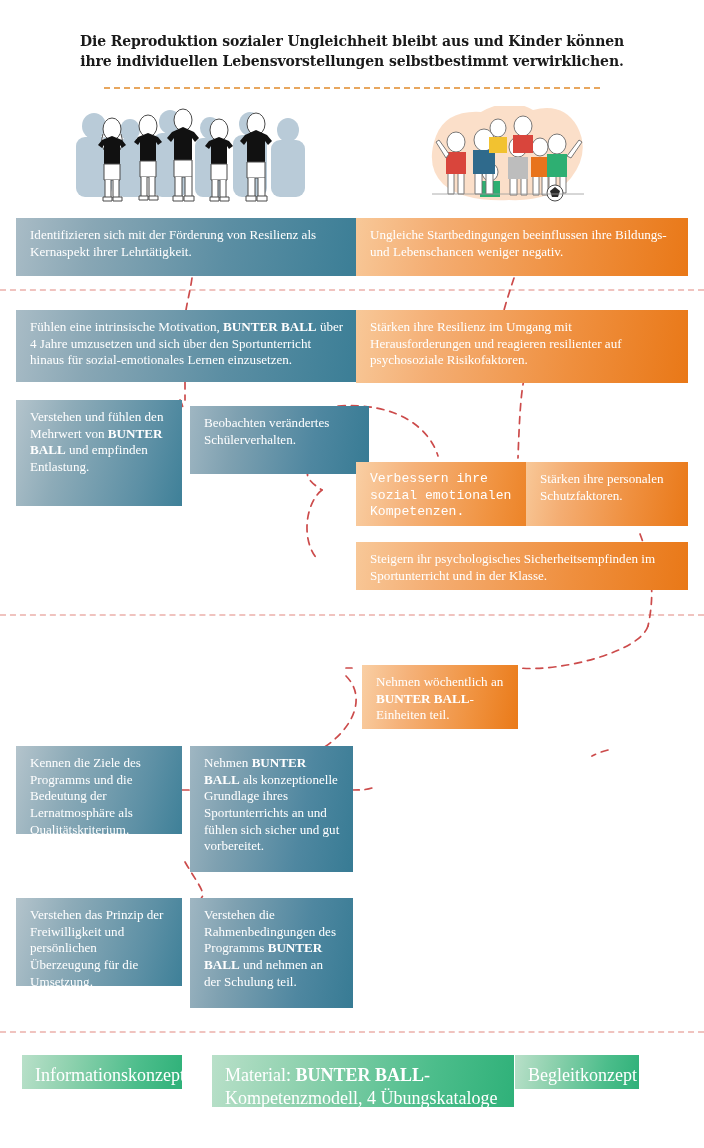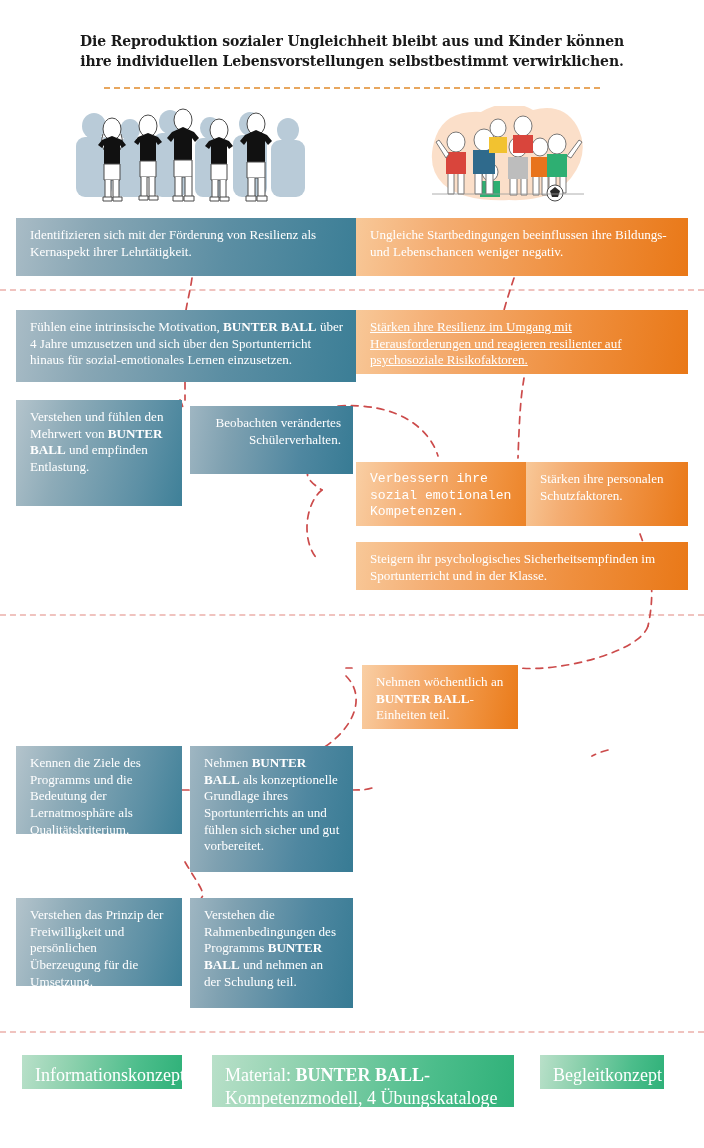--- a/index.html
+++ b/index.html
@@ -193,29 +193,29 @@
   </div>
 
   <div class="box orange" style="left:356px; top:218px; width:332px; height:58px;">
     <span>Ungleiche Startbedingungen beeinflussen ihre Bildungs- und Lebenschancen weniger negativ.</span>
   </div>
 
   <div class="box blue" style="left:16px; top:310px; width:340px; height:72px;">
     <span>Fühlen eine intrinsische Motivation, </span><b>BUNTER BALL</b><span> über 4 Jahre umzusetzen und sich über den Sportunterricht hinaus für sozial-emotionales Lernen einzusetzen.</span>
   </div>
 
-  <div class="box orange" style="left:356px; top:310px; width:332px; height:64px;text-decoration:underline;">
+  <div class="box orange" style="left:356px; top:310px; width:332px; height:73px;">
     <span>Stärken ihre Resilienz im Umgang mit Herausforderungen und reagieren resilienter auf psychosoziale Risikofaktoren.</span>
   </div>
 
   <div class="box blue3" style="left:16px; top:400px; width:166px; height:106px;">
     <span>Verstehen und fühlen den Mehrwert von </span><b>BUNTER BALL</b><span> und empfinden Entlastung.</span>
   </div>
 
-  <div class="box blue2" style="left:190px; top:406px; width:163px; height:68px;text-align:right;">
+  <div class="box blue2" style="left:190px; top:406px; width:179px; height:68px;">
     <span>Beobachten verändertes Schülerverhalten.</span>
   </div>
 
   <div class="box orange2" style="left:356px; top:462px; width:195px; height:64px;font-family:Liberation Mono, monospace;">
     <span>Verbessern ihre sozial emotionalen Kompetenzen.</span>
   </div>
 
   <div class="box orange" style="left:526px; top:462px; width:162px; height:64px;">
     <span>Stärken ihre personalen Schutzfaktoren.</span>
   </div>
@@ -246,17 +246,17 @@
   </div>
 
   <div class="legendbox green" style="left:22px; top:1055px; width:160px; height:34px;">
     <span>Informationskonzept</span>
   </div>
 
   <div class="legendbox green" style="left:212px; top:1055px; width:302px; height:52px;">
     <span>Material: </span><b>BUNTER BALL</b><span>-Kompetenzmodell, 4 Übungskataloge und ein Materialkoffer</span>
   </div>
 
-  <div class="legendbox green" style="left:540px; top:1055px; width:124px; height:34px;">
+  <div class="legendbox green" style="left:515px; top:1055px; width:124px; height:34px;">
     <span>Begleitkonzept</span>
   </div>
 
 </div>
 
 </body></html>

